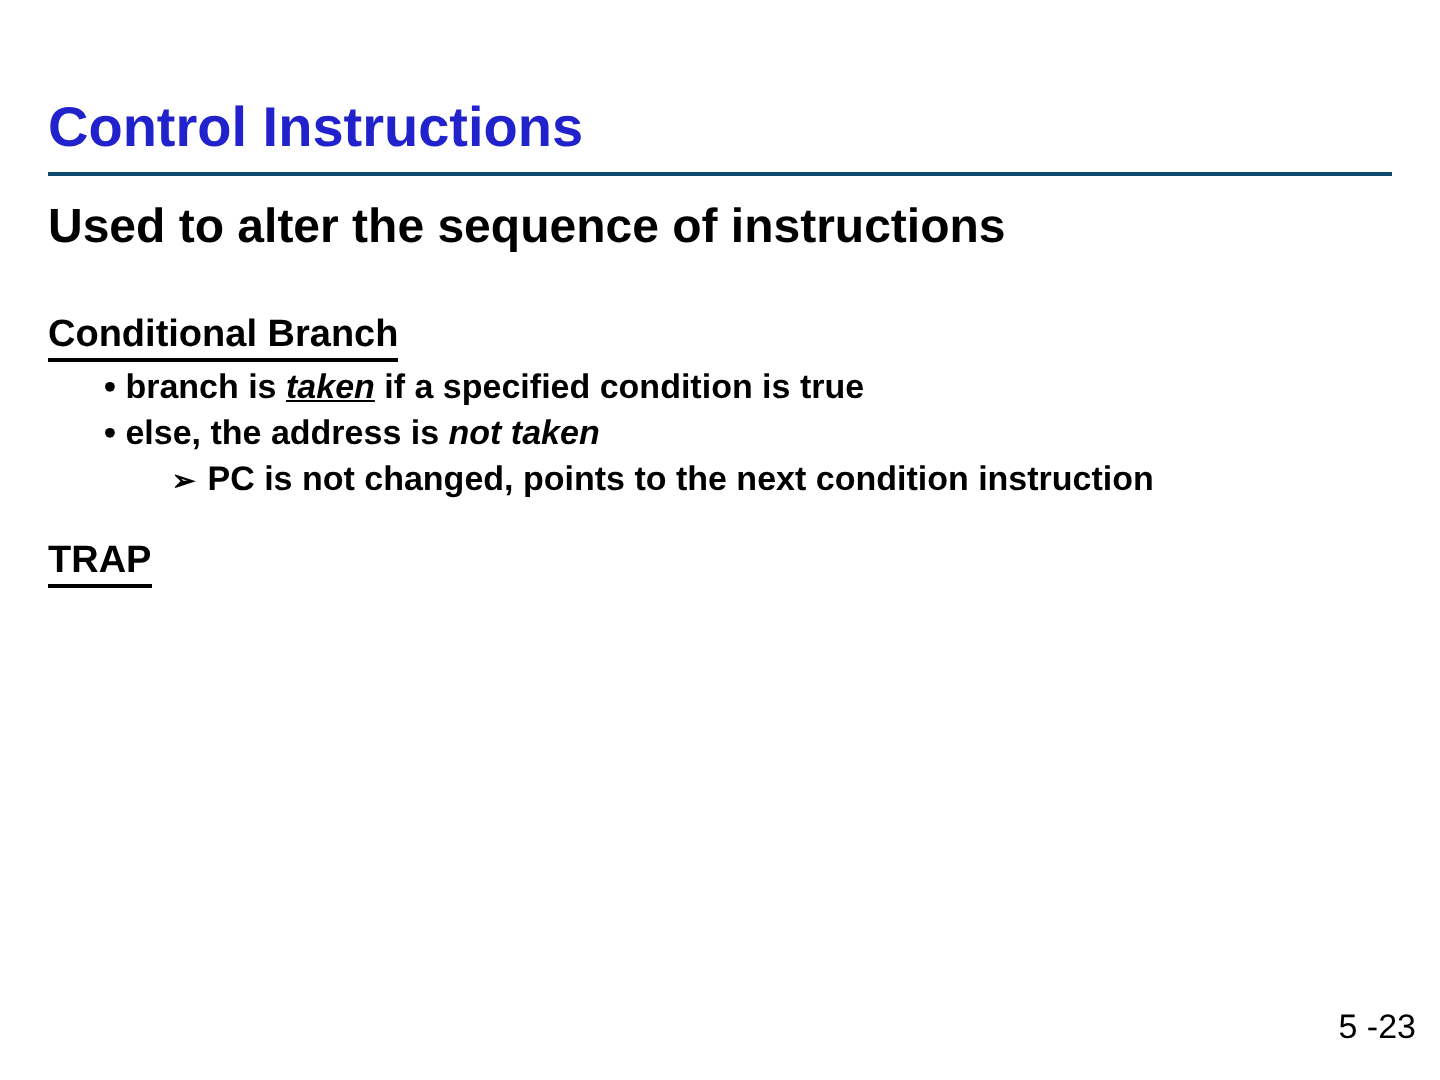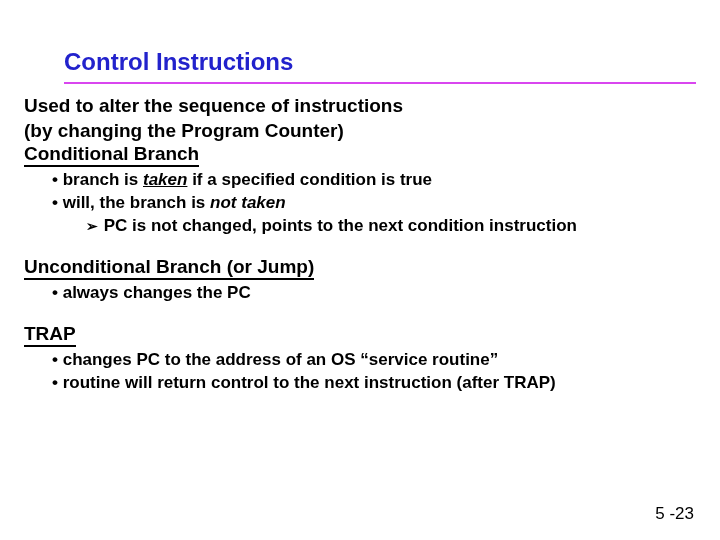--- a/index.html
+++ b/index.html
@@ -1,65 +1,54 @@
 <!DOCTYPE html>
 <html><head>
 <meta charset="utf-8">
 <style>
   * { box-sizing: border-box; margin: 0; padding: 0; }
   html, body { width: 720px; height: 540px; background: #fff; font-family: Arial, Helvetica, sans-serif; color: #000; }
   .slide { width: 720px; height: 540px; position: relative; padding: 48px 24px 0 24px; }
-  .title { color: #2222cc; font-size: 24px; font-weight: bold; border-bottom: 2px solid #d946ef; padding-bottom: 6px; margin-bottom: 10px; margin-left: 40px; }
-  .intro { font-size: 19px; font-weight: bold; line-height: 1.3; }
+  .title { color: #2222cc; font-size: 28px; font-weight: bold; border-bottom: 2px solid #0c4a6e; padding-bottom: 6px; margin-bottom: 10px; }
+  .intro { font-size: 24px; font-weight: bold; line-height: 1.3; margin-bottom: 28px; }
   .section-heading { font-size: 19px; font-weight: bold; border-bottom: 2px solid #000; display: inline-block; margin-bottom: 2px; }
   .section { margin-bottom: 18px; }
   .bullets { list-style: none; padding-left: 28px; font-size: 17px; font-weight: bold; line-height: 1.35; }
   .bullets > li::before { content: "• "; }
   .sub { list-style: none; padding-left: 34px; }
   .sub > li::before { content: "\27A2"; display: inline-block; margin-right: 6px; font-size: 14px; }
   .em-u { text-decoration: underline; font-style: italic; text-align: center; }
   .em-i { font-style: italic; }
-  .pagenum { position: absolute; right: 26px; bottom: 16px; font-size: 17px; }
+  .pagenum { position: absolute; right: 12px; bottom: 16px; font-size: 17px; }
 </style>
 </head>
 <body>
 
 <div class="slide">
 
   <div class="title">Control Instructions</div>
 
   <div class="intro">
     <span>Used to alter the sequence of instructions</span><br>
-    <span>(by changing the Program Counter)</span>
   </div>
 
   <div class="section">
     <span class="section-heading">Conditional Branch</span>
     <ul class="bullets">
       <li>
         <span>branch is </span><span class="em-u">taken</span><span> if a specified condition is true</span>
       </li>
       <li>
-        <span>will, the branch is </span><span class="em-i">not taken</span>
+        <span>else, the address is </span><span class="em-i">not taken</span>
         <ul class="sub">
           <li><span>PC is not changed, points to the next condition instruction</span></li>
         </ul>
       </li>
     </ul>
   </div>
 
-  <div class="section">
-    <span class="section-heading">Unconditional Branch (or Jump)</span>
-    <ul class="bullets">
-      <li><span>always changes the PC</span></li>
-    </ul>
-  </div>
 
   <div class="section">
     <span class="section-heading">TRAP</span>
-    <ul class="bullets">
-      <li><span>changes PC to the address of an OS “service routine”</span></li>
-      <li><span>routine will return control to the next instruction (after TRAP)</span></li>
-    </ul>
   </div>
 
   <div class="pagenum">5 -23</div>
 </div>
 
 </body></html>

